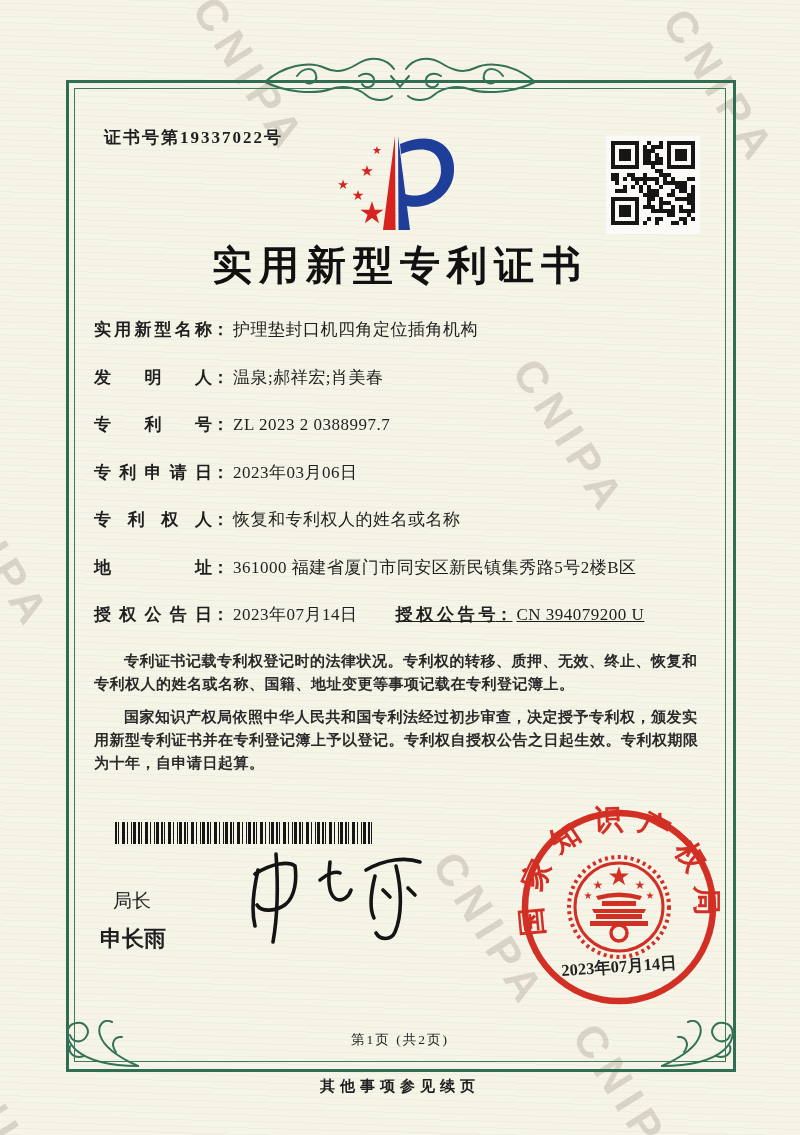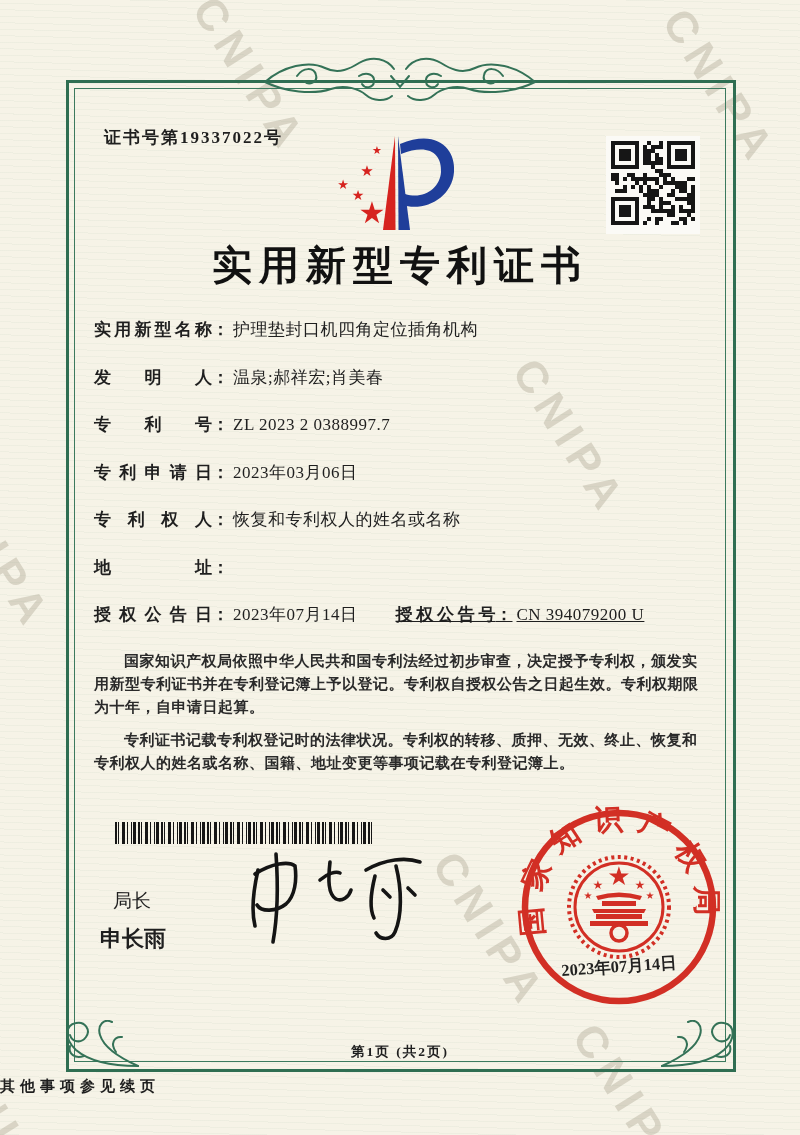--- a/index.html
+++ b/index.html
@@ -31,22 +31,22 @@
   .paras{position:absolute;left:94px;top:650px;width:616px;z-index:4;}
   .paras p{margin:0 0 10px 0;font-size:15px;line-height:23px;text-indent:2em;font-weight:600;letter-spacing:0.5px;color:#2a2a2a;}
   .barcode{
     position:absolute;left:115px;top:822px;width:258px;height:22px;z-index:4;
     background:repeating-linear-gradient(90deg,#161616 0 2px,transparent 2px 3px,#161616 3px 4px,transparent 4px 7px,#161616 7px 10px,transparent 10px 12px,#161616 12px 13px,transparent 13px 16px,#161616 16px 17px,transparent 17px 18px,#161616 18px 21px,transparent 21px 23px);
   }
   .sig-title{position:absolute;left:113px;top:888px;font-size:19px;font-weight:400;z-index:4;}
   .sig-name{position:absolute;left:100px;top:924px;font-size:22px;font-weight:700;z-index:4;}
   .signature{position:absolute;left:228px;top:850px;z-index:4;}
   .seal{position:absolute;left:504px;top:799px;z-index:5;}
-  .page-num{position:absolute;left:0;top:1031px;width:100%;text-align:center;font-size:13.5px;letter-spacing:2px;font-weight:700;z-index:4;margin-top:12px;}
-  .footer-note{position:absolute;left:0;top:1077px;width:100%;font-size:15px;letter-spacing:5px;font-weight:600;z-index:4;}
+  .page-num{position:absolute;left:0;top:1031px;width:100%;text-align:center;font-size:13.5px;letter-spacing:2px;font-weight:400;z-index:4;}
+  .footer-note{position:absolute;left:0;top:1077px;width:100%;text-align:center;font-size:15px;letter-spacing:5px;font-weight:600;z-index:4;}
   .green-stroke{stroke:#347257;fill:none;stroke-linecap:round;}
 </style>
 </head>
 <body>
 
 <div class="page">
 
   <div class="wm" style="left:225px;top:-12px;">CNIPA</div>
   <div class="wm" style="left:695px;top:0px;">CNIPA</div>
   <div class="wm" style="left:545px;top:350px;">CNIPA</div>
@@ -277,36 +277,37 @@
         <span class="fvalue">2023年03月06日</span>
     </div>
     <div class="frow">
       <span class="flabel">专利权人</span>
         <span class="fcolon">：</span>
         <span class="fvalue">恢复和专利权人的姓名或名称</span>
     </div>
     <div class="frow">
       <span class="flabel">地址</span>
         <span class="fcolon">：</span>
+        <span class="fvalue">361000 福建省厦门市同安区新民镇集秀路5号2楼B区</span>
     </div>
     <div class="frow">
       <span class="flabel">授权公告日</span>
         <span class="fcolon">：</span>
         <span class="fvalue">2023年07月14日</span>
       <span class="pair2">
         <span class="flabel">授权公告号</span>
           <span class="fcolon">：</span>
           <span class="fvalue">CN 394079200 U</span>
       </span>
     </div>
   </div>
 
   <div class="paras">
+    <p>专利证书记载专利权登记时的法律状况。专利权的转移、质押、无效、终止、恢复和专利权人的姓名或名称、国籍、地址变更等事项记载在专利登记簿上。</p>
     <p>国家知识产权局依照中华人民共和国专利法经过初步审查，决定授予专利权，颁发实用新型专利证书并在专利登记簿上予以登记。专利权自授权公告之日起生效。专利权期限为十年，自申请日起算。</p>
-    <p>专利证书记载专利权登记时的法律状况。专利权的转移、质押、无效、终止、恢复和专利权人的姓名或名称、国籍、地址变更等事项记载在专利登记簿上。</p>
   </div>
 
   <div class="barcode"></div>
 
   <div class="sig-title">局长</div>
   <div class="sig-name">申长雨</div>
 
   <svg class="signature" width="215" height="105" viewBox="0 0 215 105">
     <g fill="none" stroke="#141414" stroke-width="3.6" stroke-linecap="round">
       <path d="M30,20 C25,42 23,60 27,76"></path>

